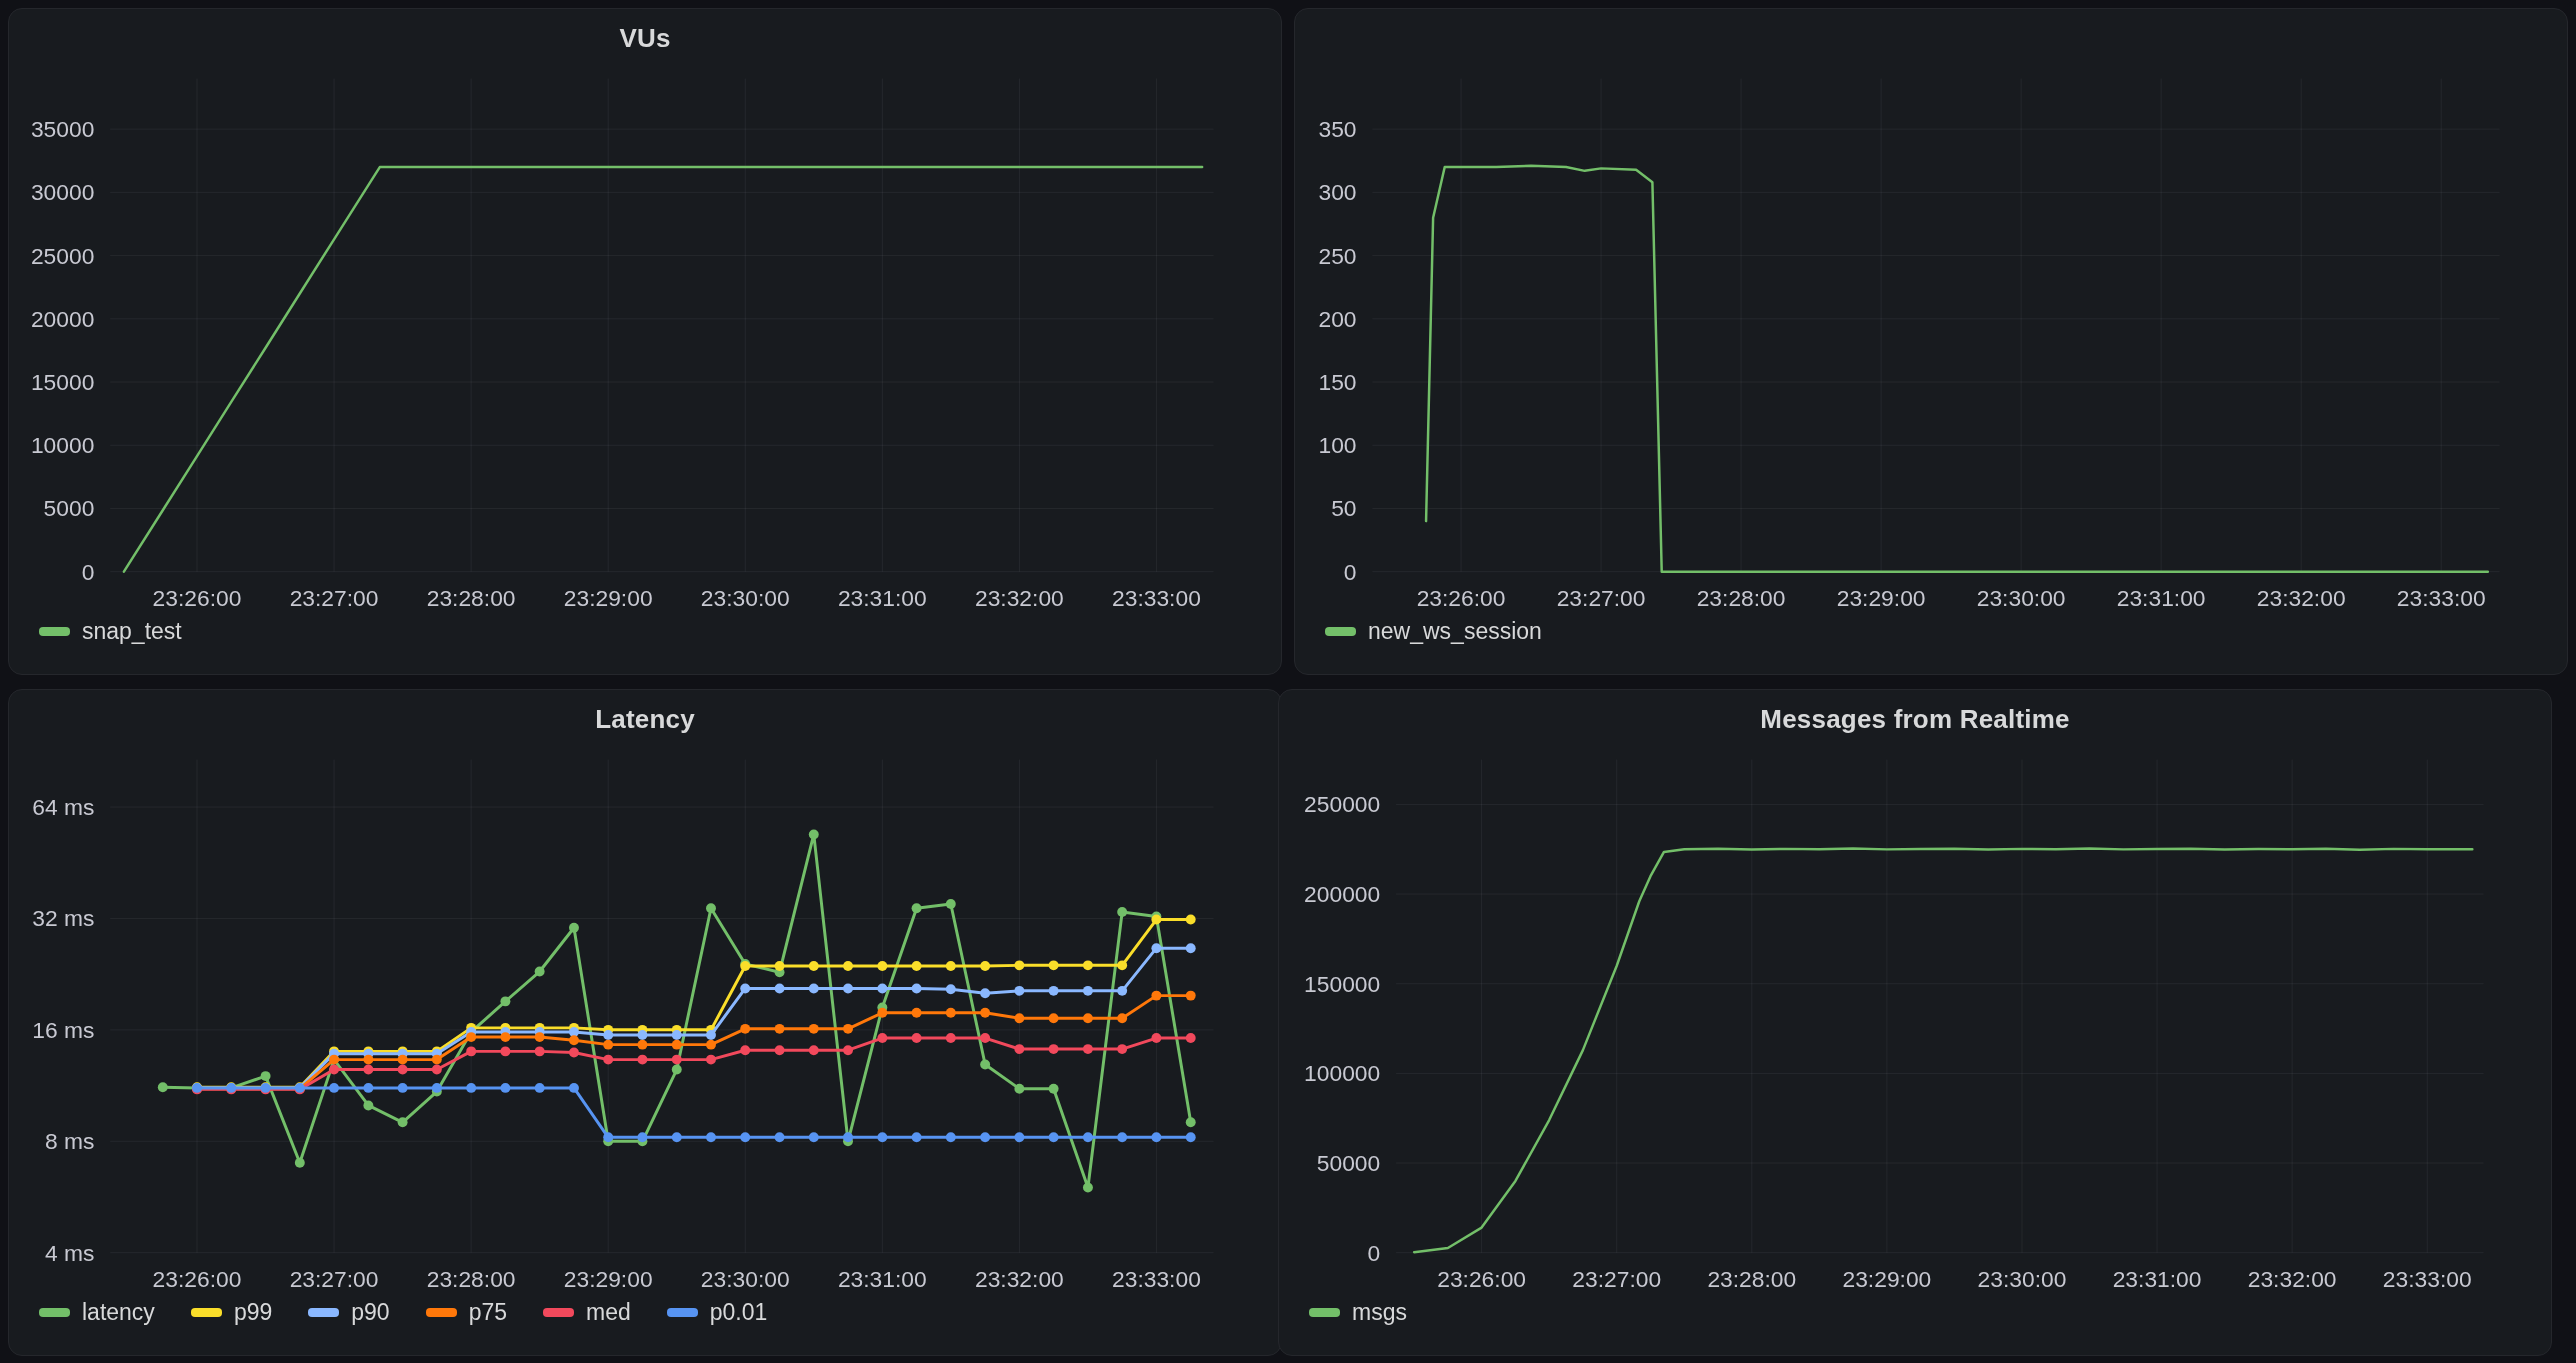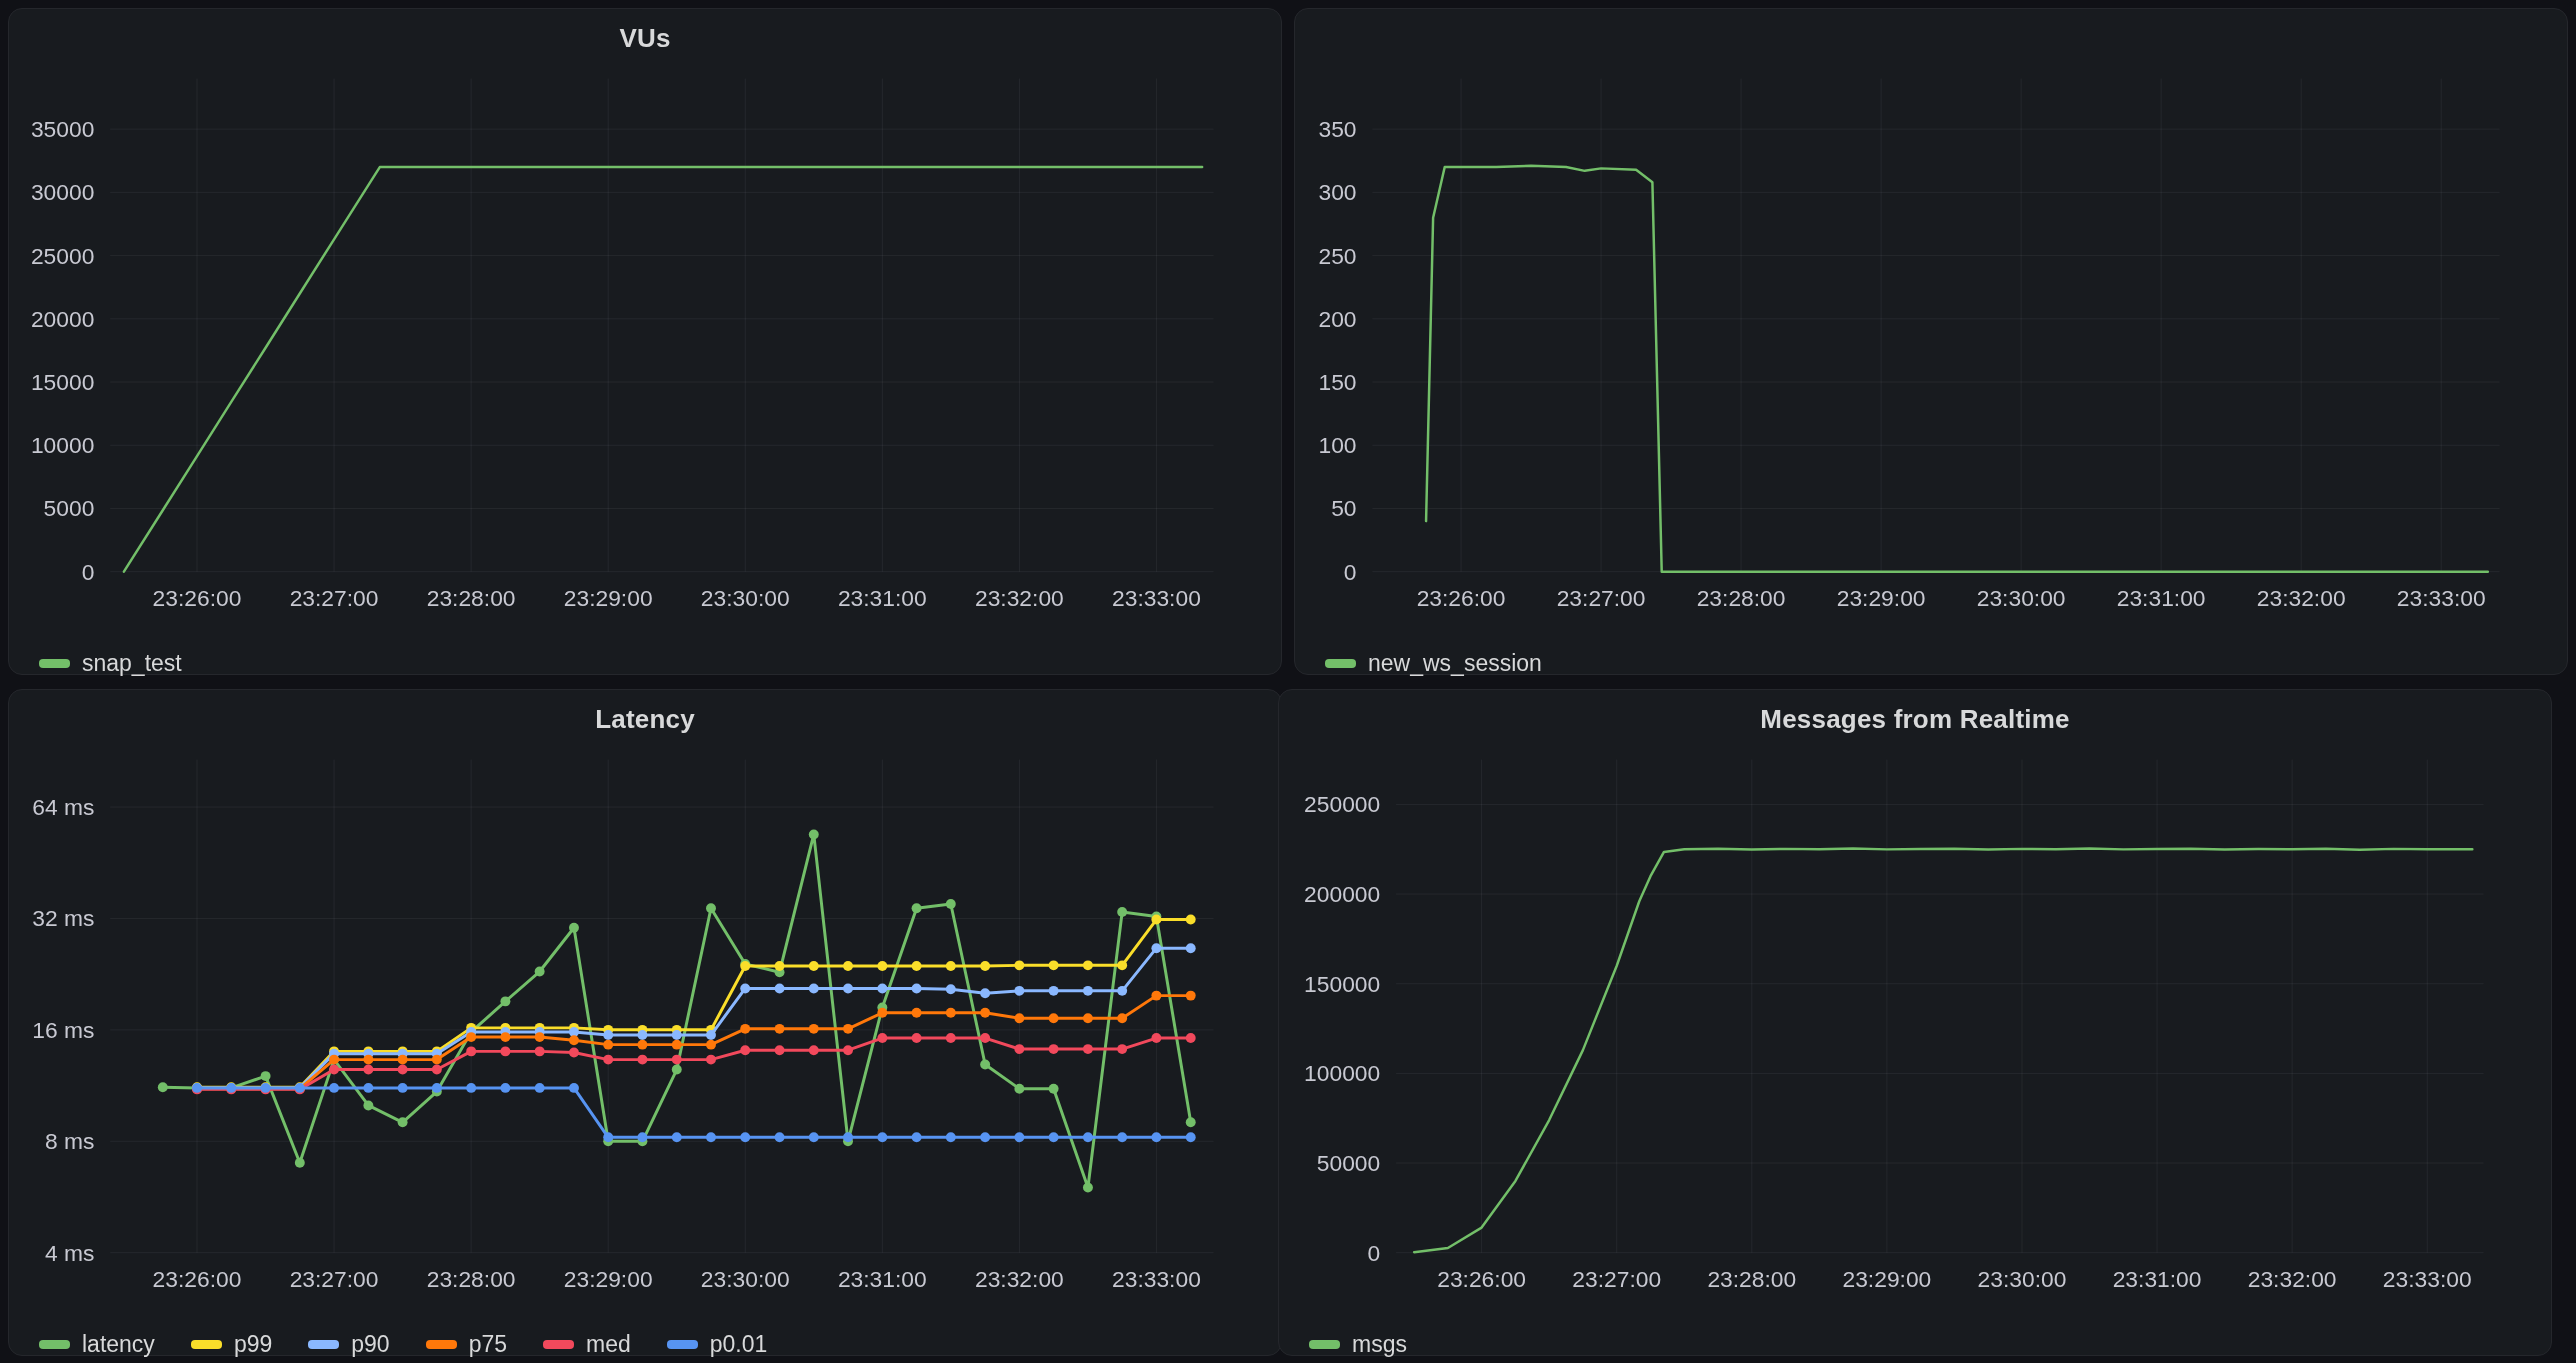--- a/index.html
+++ b/index.html
@@ -8,21 +8,21 @@
   .panel{position:absolute;width:1274px;height:667px;background:#181B1F;border:1px solid #25272C;border-radius:14px;box-sizing:border-box;}
   .pos0{left:8px;top:8px;}
   .pos1{left:1294px;top:8px;}
   .pos2{left:8px;top:689px;padding-left:35px;}
   .pos3{left:1278px;top:689px;}
   .panel-title{position:absolute;top:14px;left:0;right:0;margin:0;text-align:center;
     font-size:26px;font-weight:600;color:#D8D9DA;letter-spacing:0.2px;}
   .plot-host{position:absolute;left:0;top:0;right:0;bottom:0;}
   .plot-host svg{position:absolute;left:0;top:0;}
   .legend{position:absolute;left:30px;top:611px;display:flex;gap:36px;
-    color:#D8D9DA;font-size:23px;line-height:1;margin-top:32px;}
+    color:#D8D9DA;font-size:23px;line-height:1;}
   .legend-item{display:flex;align-items:center;gap:12px;cursor:pointer;}
   .swatch{width:31px;height:9px;border-radius:4px;display:inline-block;}
 </style>
 </head>
 <body>
 
 <div id="dashboard">
   <section class="panel pos0" id="panel-0">
     <h2 class="panel-title">VUs</h2>
     <div class="plot-host">

